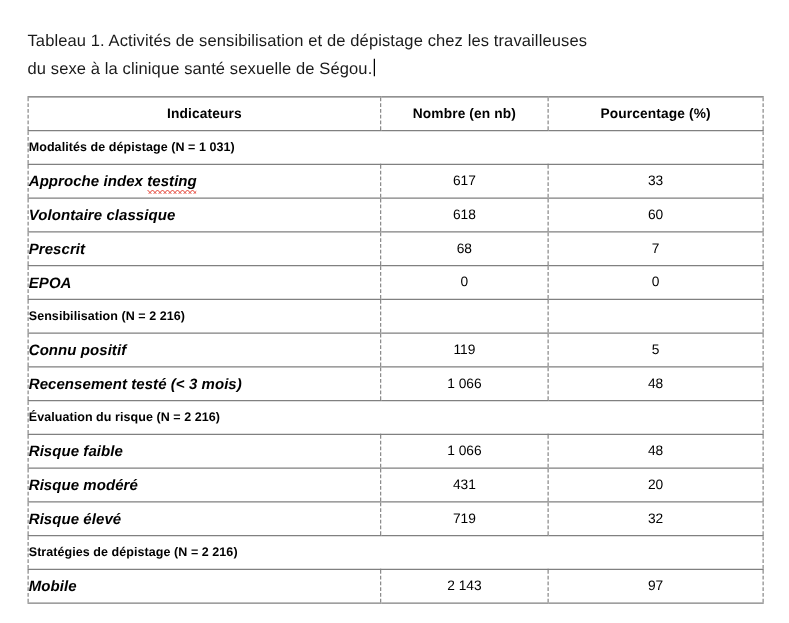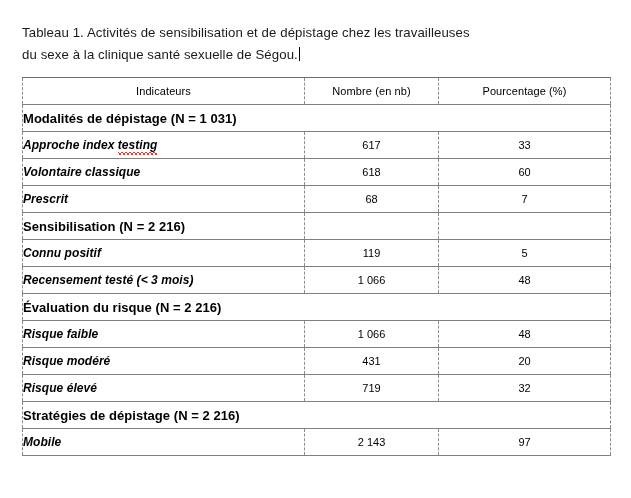--- a/index.html
+++ b/index.html
@@ -68,42 +68,42 @@
     border-left: 1px dashed #8c8c8c;
     border-right: 1px dashed #8c8c8c;
     background: #ffffff;
   }
 
   
   table.data tr.head th { border-top: 1.3px solid #6e6e6e; }
 
   .cell-head {
     text-align: center;
-    font-weight: normal;
+    font-weight: bold;
     font-size: 11px;
     letter-spacing: 0.1px;
   }
   .cell-label {
     text-align: left;
     padding-left: 10px;
     font-weight: bold;
     font-size: 12px;
     letter-spacing: 0.05px;
     font-style: italic;
   }
   .cell-num {
     text-align: center;
     font-weight: normal;
     font-size: 11px;
   }
   .cell-section {
     text-align: left;
     padding-left: 10px;
     font-weight: bold;
-    font-size: 13px;
+    font-size: 10px;
     letter-spacing: 0.05px;
   }
 
   
   td.span-all {
     border-left: 1px dashed #8c8c8c;
     border-right: 1px dashed #8c8c8c;
   }
 
   
@@ -159,20 +159,25 @@
             <td class="cell-label">Volontaire classique</td>
             <td class="cell-num">618</td>
             <td class="cell-num">60</td>
           </tr>
           <tr>
             <td class="cell-label">Prescrit</td>
             <td class="cell-num">68</td>
             <td class="cell-num">7</td>
           </tr>
           <tr>
+            <td class="cell-label">EPOA</td>
+            <td class="cell-num">0</td>
+            <td class="cell-num">0</td>
+          </tr>
+          <tr>
             <td class="cell-section">Sensibilisation (N = 2 216)</td>
             <td class="cell-num"></td>
             <td class="cell-num"></td>
           </tr>
           <tr>
             <td class="cell-label">Connu positif</td>
             <td class="cell-num">119</td>
             <td class="cell-num">5</td>
           </tr>
           <tr>

